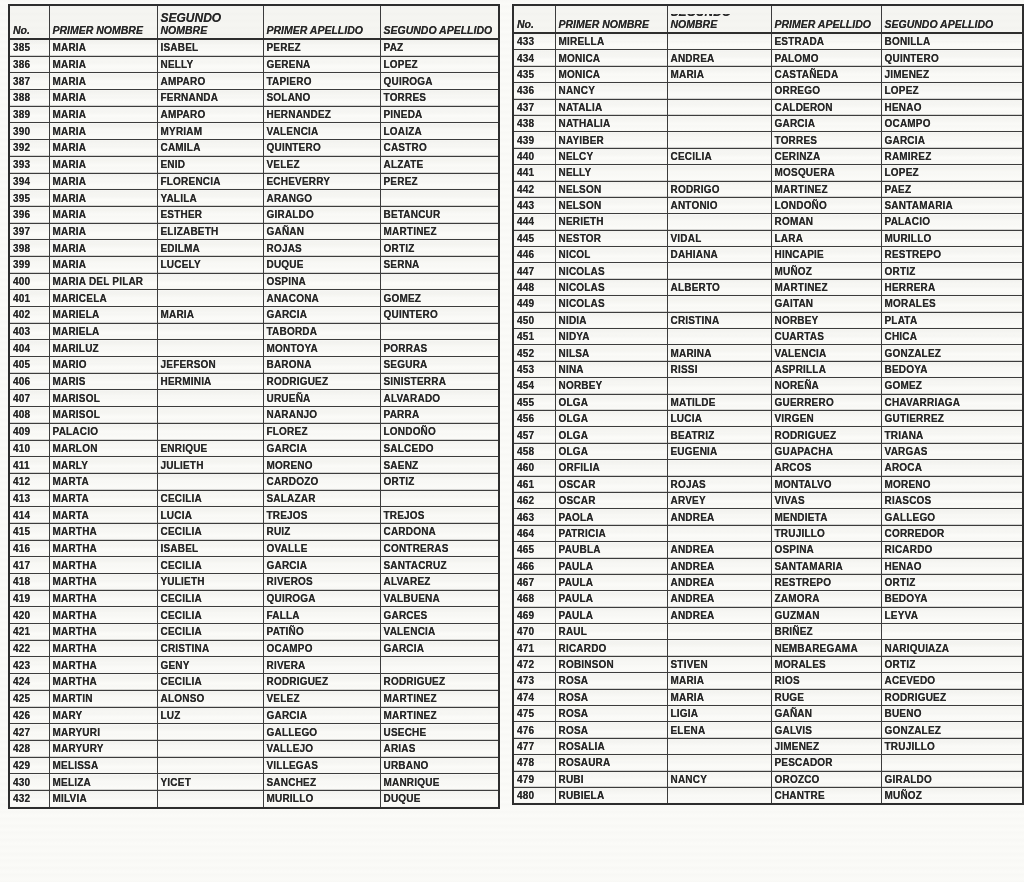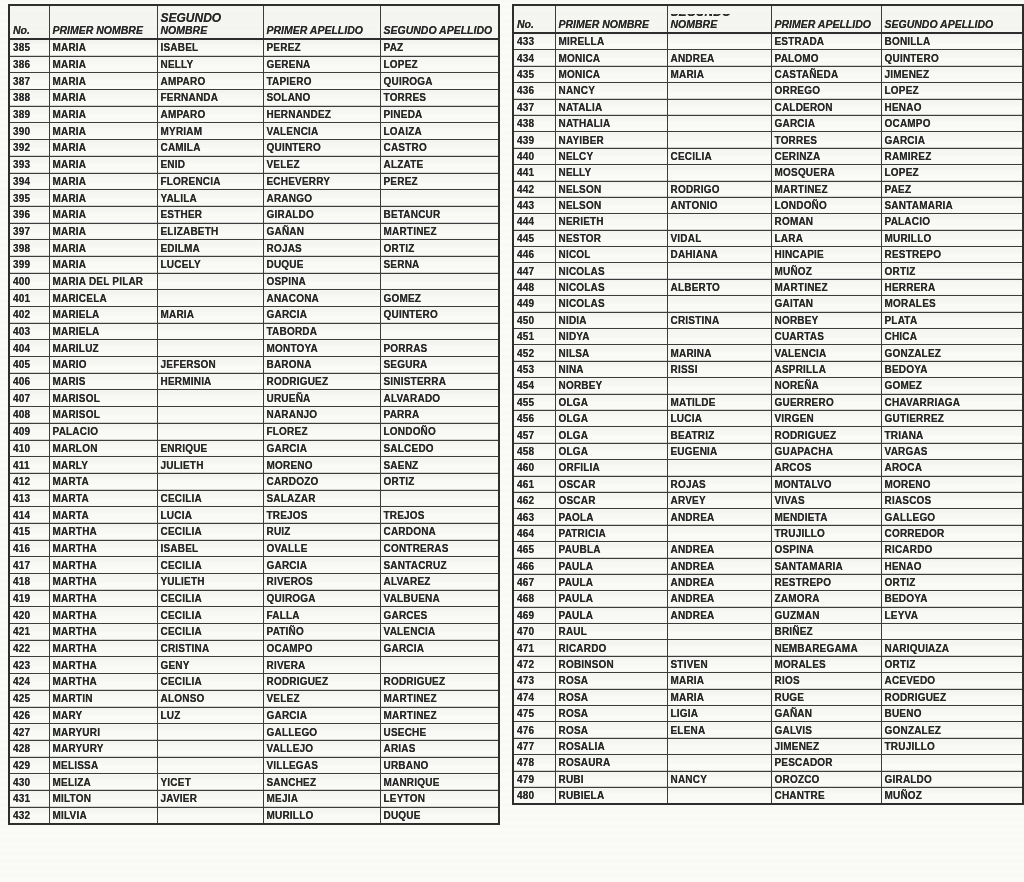--- a/index.html
+++ b/index.html
@@ -426,27 +426,20 @@
             <td>URBANO</td>
           </tr>
           <tr>
             <td class="cell-no">430</td>
             <td>MELIZA</td>
             <td>YICET</td>
             <td>SANCHEZ</td>
             <td>MANRIQUE</td>
           </tr>
           <tr>
-            <td class="cell-no">431</td>
-            <td>MILTON</td>
-            <td>JAVIER</td>
-            <td>MEJIA</td>
-            <td>LEYTON</td>
-          </tr>
-          <tr>
             <td class="cell-no">432</td>
             <td>MILVIA</td>
             <td></td>
             <td>MURILLO</td>
             <td>DUQUE</td>
           </tr>
         </tbody>
       </table>
     </div>
   <div class="doc-table doc-table-right">

